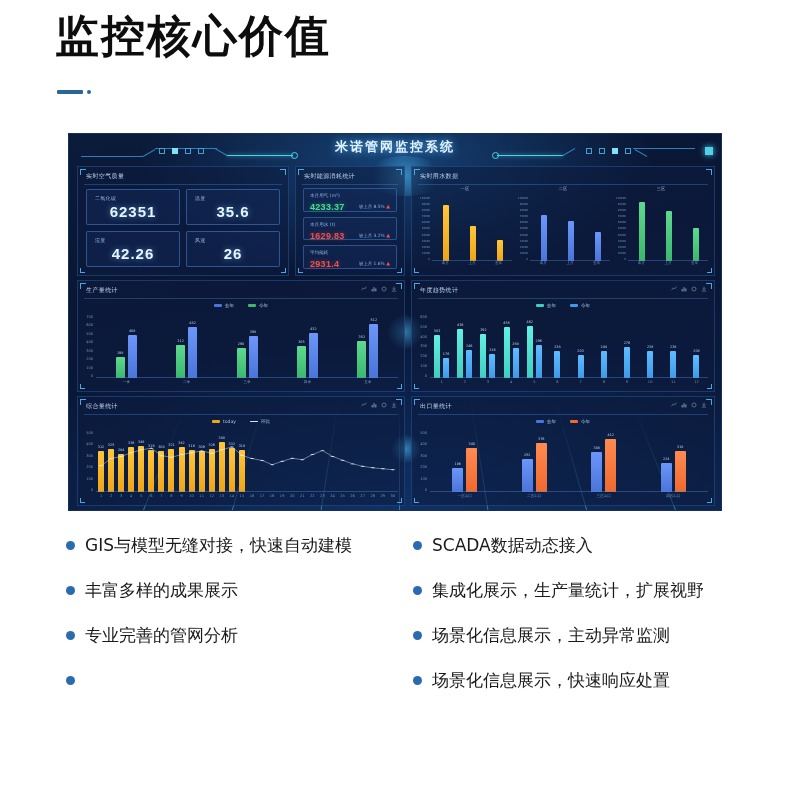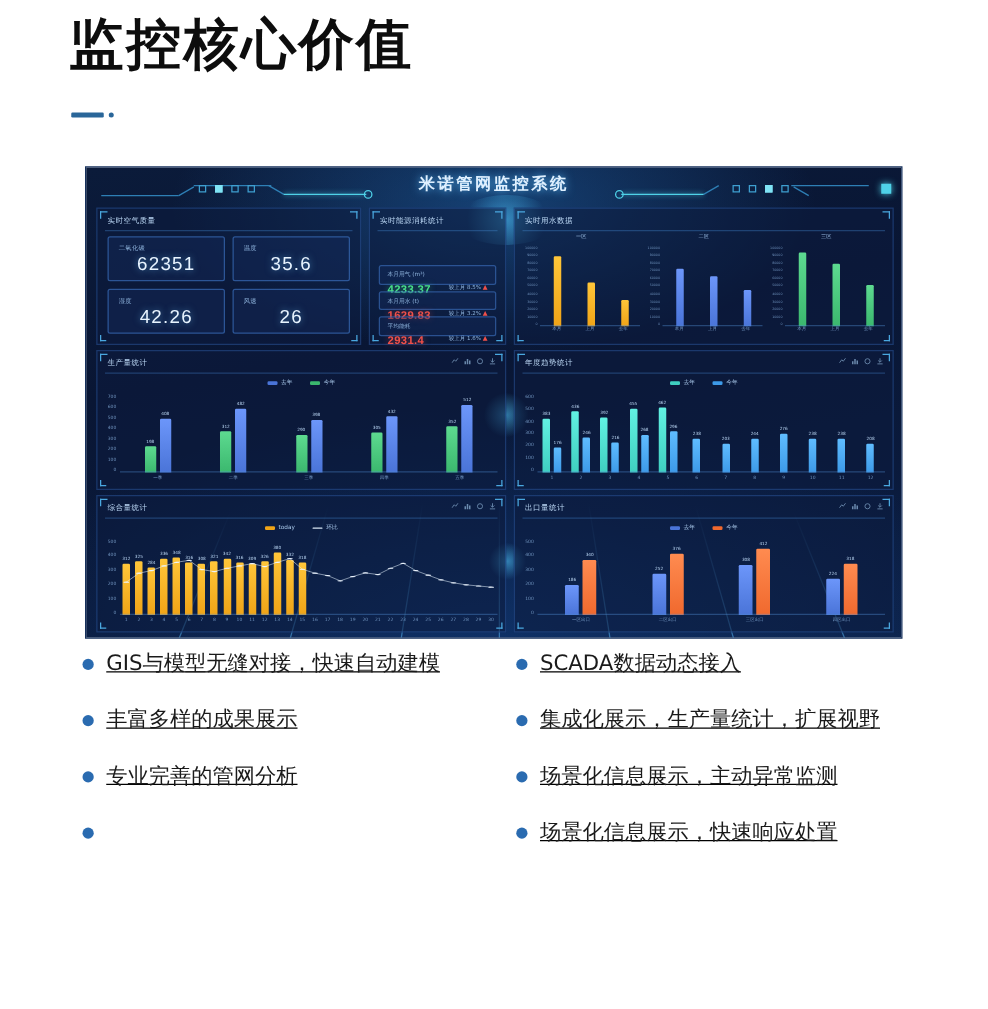--- a/index.html
+++ b/index.html
@@ -122,29 +122,29 @@
     background: rgba(20,42,92,.45);
     border-radius: 2px;
   }
   .kpi-label {
     position: absolute; left: 8px; top: 5px;
     font-size: 5px; color: #8fb4dd; letter-spacing: .3px;
     font-family: "DejaVu Sans", sans-serif; white-space: nowrap;
   }
   .kpi-value {
     position: absolute; left: 0; right: 0; top: 13px;
-    text-align: center; font-size: 15px; font-weight: 400;
+    text-align: center; font-size: 15px; font-weight: 700;
     color: #e8f4ff; letter-spacing: 1px;
     text-shadow: 0 0 6px rgba(110,200,255,.6);
   }
 
   
   .alarm-list {
     position: absolute; left: 7px; right: 7px; top: 21px; bottom: 6px;
-    display: flex; flex-direction: column; gap: 5px; margin-top: 24px;
+    display: flex; flex-direction: column; gap: 5px;
   }
   .alarm-row {
     position: relative; flex: 1;
     border: 1px solid rgba(70,130,215,.5);
     background: rgba(20,42,92,.40); border-radius: 2px;
   }
   .alarm-label {
     position: absolute; left: 6px; top: 4px;
     font-size: 4.6px; color: #8fb4dd; white-space: nowrap;
     font-family: "DejaVu Sans", sans-serif;
@@ -200,21 +200,21 @@
   .grp-title {
     position: absolute; top: -1px; left: 50%; transform: translateX(-50%);
     font-size: 4.2px; color: #9dbfe6; font-family: "DejaVu Sans", sans-serif;
     white-space: nowrap;
   }
 
   
   #bullets {
     position: absolute; left: 0; top: 520px; width: 790px; height: 230px;
   }
-  .bcol { position: absolute; top: 0; text-decoration: underline; }
+  .bcol { position: absolute; top: 14px; }
   #bcol-left { left: 66px; width: 372px; }
   #bcol-right { left: 413px; width: 370px; }
   .bullet {
     display: flex; align-items: flex-start; gap: 10px;
     margin-bottom: 22px;
   }
   .bdot {
     width: 9px; height: 9px; border-radius: 50%;
     background: #2a6bb0; flex: 0 0 auto; margin-top: 7px;
   }

